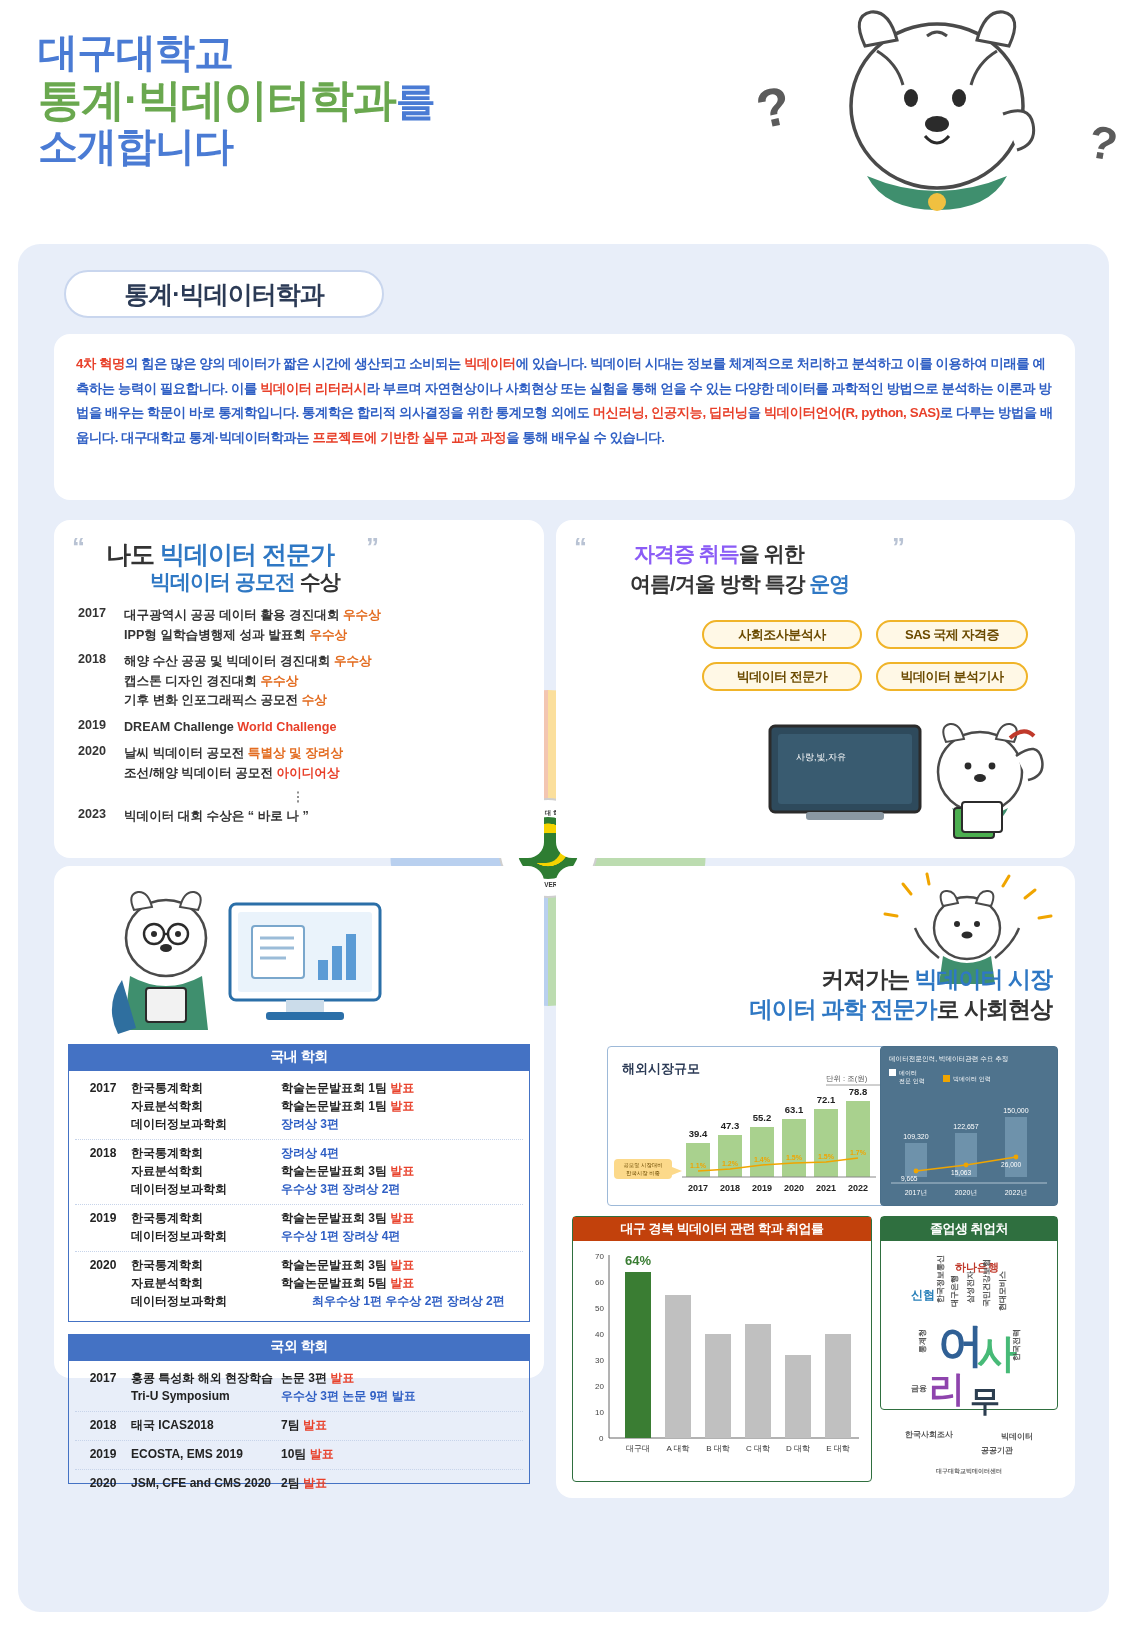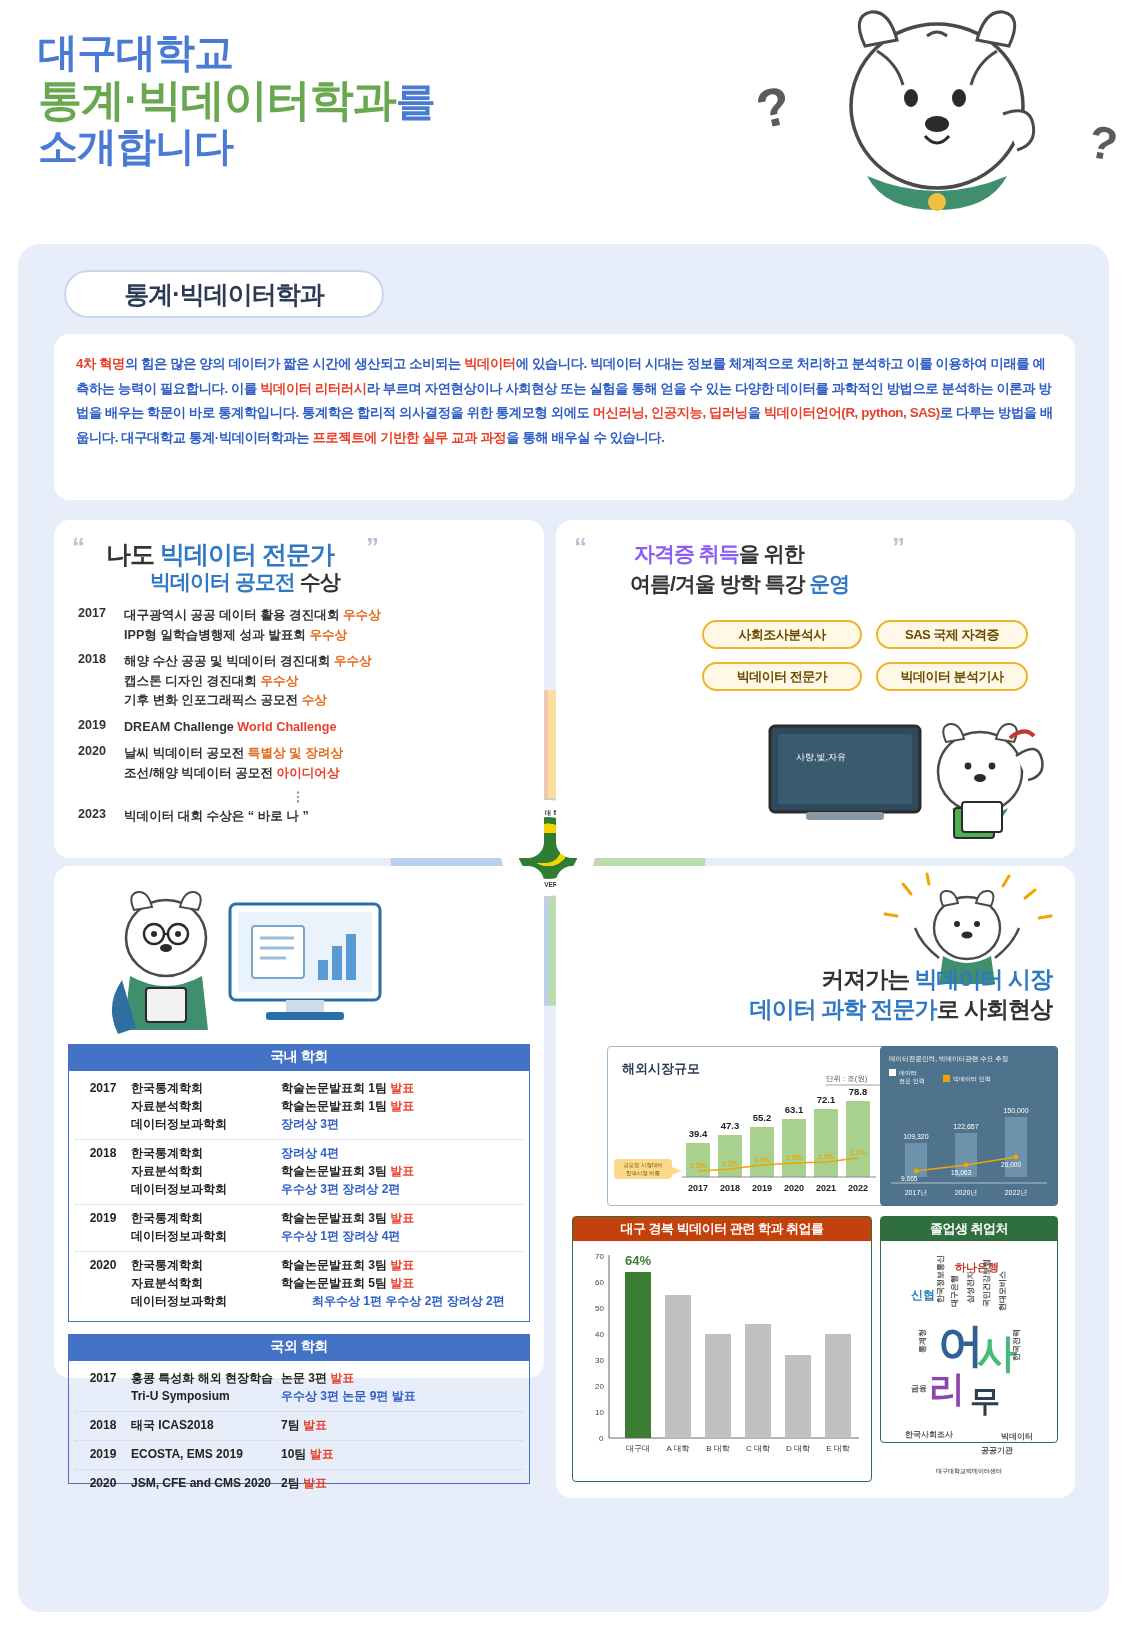--- a/index.html
+++ b/index.html
@@ -550,21 +550,21 @@
         <text x="65" y="210">대구대</text>
           <text x="105" y="210">A 대학</text>
           <text x="145" y="210">B 대학</text>
         <text x="185" y="210">C 대학</text>
           <text x="225" y="210">D 대학</text>
           <text x="265" y="210">E 대학</text>
       </g>
     </svg>
   </div>
 
-  <div class="mini-card" style="left:324px; top:350px; width:178px; height:227px; border-color:#2f6f3f;">
+  <div class="mini-card" style="left:324px; top:350px; width:178px; height:194px; border-color:#2f6f3f;">
     <div class="mini-head" style="background:#2f6f3f;">졸업생 취업처</div>
     <svg width="176" height="238" viewBox="0 0 176 238">
       <g font-family="Liberation Sans, sans-serif" font-weight="bold">
         <text x="96" y="30" font-size="11" fill="#c0392b" text-anchor="middle">하나은행</text>
         <text x="30" y="58" font-size="12" fill="#2980b9">신협</text>
         <text x="80" y="120" font-size="46" fill="#1a4f8a" text-anchor="middle" opacity="0.9">어</text>
         <text x="116" y="126" font-size="40" fill="#27ae60" text-anchor="middle" opacity="0.85">사</text>
         <text x="66" y="160" font-size="36" fill="#8e44ad" text-anchor="middle">리</text>
         <text x="104" y="170" font-size="30" fill="#2c3e50" text-anchor="middle">무</text>
         <g font-size="8" fill="#555">

